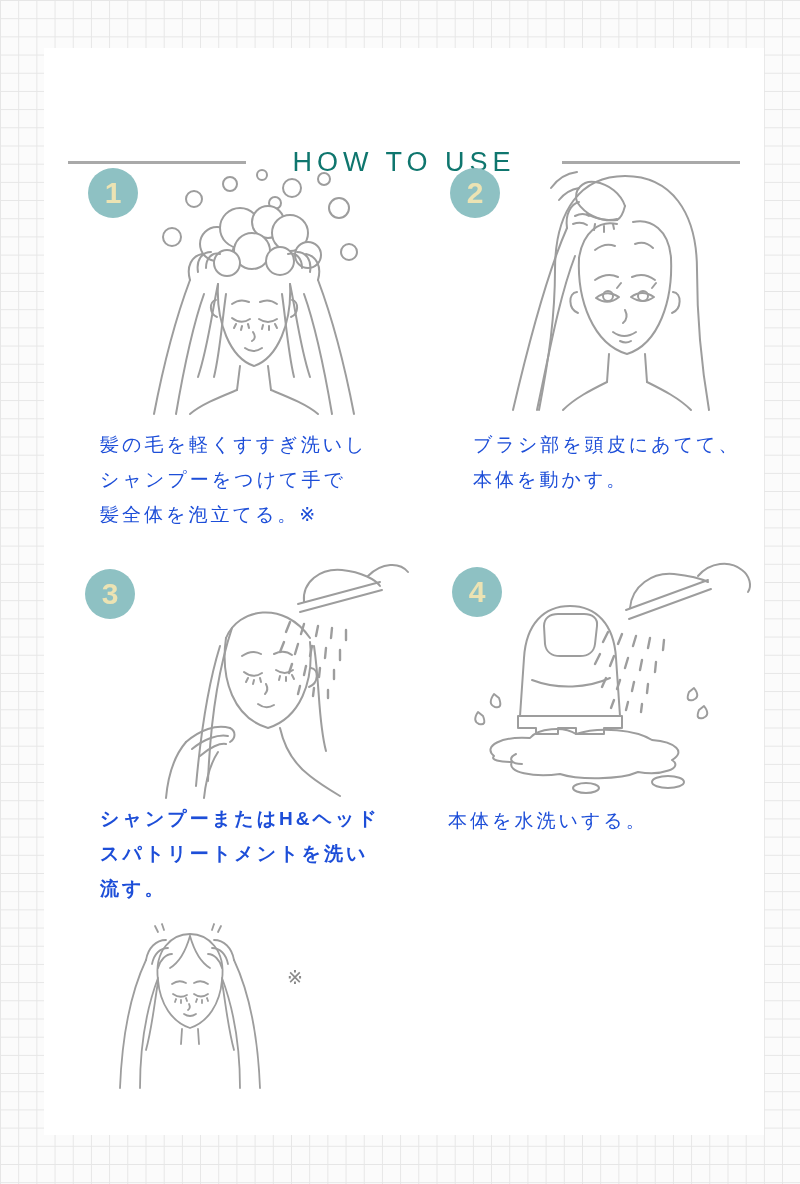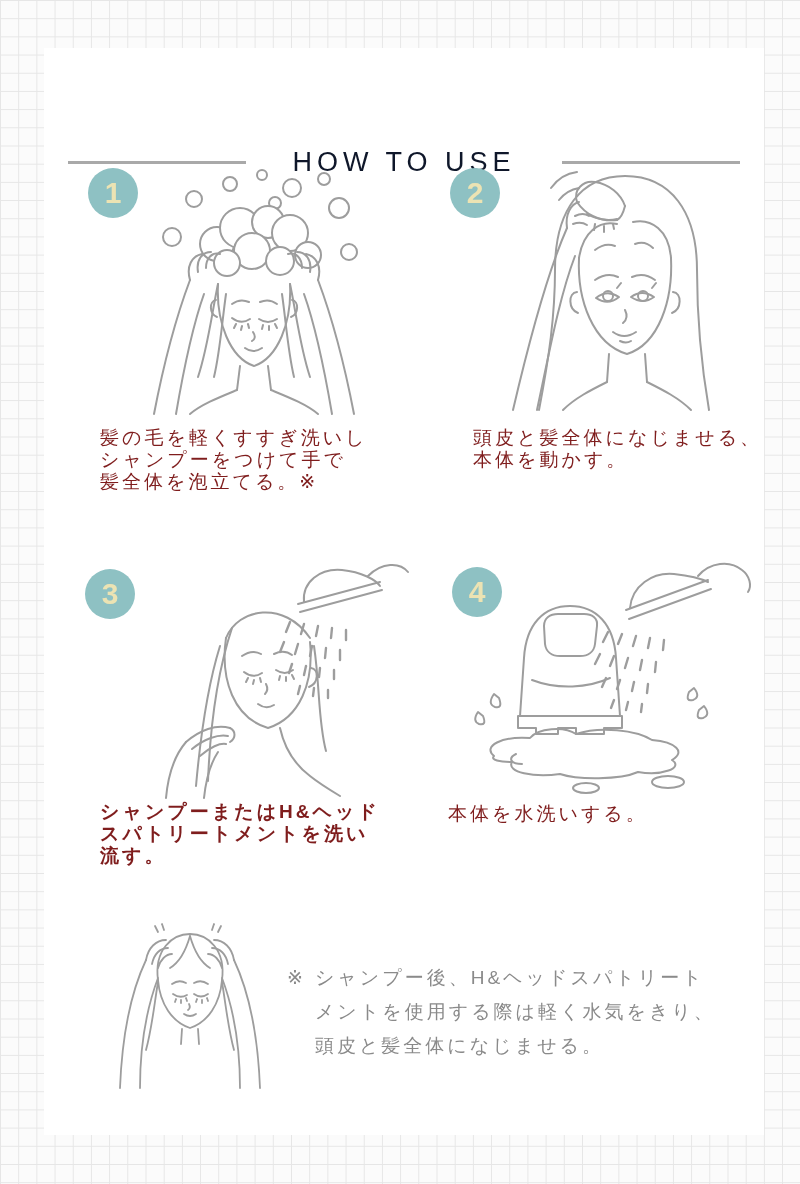--- a/index.html
+++ b/index.html
@@ -19,21 +19,21 @@
   }
   .card section { display:contents; }
 
   
   .header {
     position:absolute; left:0; top:88px; width:720px; height:52px;
     display:flex; align-items:center; justify-content:center; gap:46px;
   }
   .hline { width:178px; height:3px; background:#a9a9a9; }
   .title {
-    font-size:27px; font-weight:400; letter-spacing:5px; color:#0f172a;
+    font-size:27px; font-weight:400; letter-spacing:5px; color:#0f766e;
     white-space:nowrap;
   }
 
   
   .badge {
     position:absolute; width:50px; height:50px; border-radius:50%;
     background:#8ec1c3; display:flex; align-items:center; justify-content:center;
   }
   .badge span {
     color:#ece3b3; font-size:30px; font-weight:700; line-height:1;
@@ -47,22 +47,22 @@
   
   svg.art { position:absolute; overflow:visible; }
   .a1 { left:88px;  top:114px; }
   .a2 { left:455px; top:110px; }
   .a3 { left:64px;  top:498px; }
   .a4 { left:414px; top:500px; }
   .a5 { left:62px;  top:874px; }
 
   
   .caption {
-    position:absolute; font-size:19px; line-height:22px; letter-spacing:3px;
-    color:#7f1d1d; white-space:pre-line;
+    position:absolute; font-size:19px; line-height:35px; letter-spacing:3px;
+    color:#1d4ed8; white-space:pre-line;
   }
   .c1 { left:56px;  top:379px; }
   .c2 { left:429px; top:379px; }
   .c3 { left:56px;  top:753px;font-weight:bold; }
   .c4 { left:404px; top:755px; }
 
   
   .note {
     position:absolute; left:243px; top:913px; width:460px;
     display:flex; align-items:flex-start;
@@ -205,21 +205,21 @@
           <path d="M108 224 C92 232 76 240 64 252"></path>
             <path d="M148 224 C164 232 180 240 192 252"></path>
 
           <path d="M14 252 C28 192 46 120 68 70"></path>
             <path d="M38 252 C50 196 60 140 76 98"></path>
           <path d="M68 70 C66 56 72 46 80 44"></path>
           <path d="M76 58 q8 -4 14 0"></path>
             <path d="M74 66 q8 -3 14 1"></path>
         </g>
       </svg>
-      <p class="caption c2">頭皮と髪全体になじませる、
+      <p class="caption c2">ブラシ部を頭皮にあてて、
 本体を動かす。</p>
     </section>
 
     
     <section>
       <div class="badge b3">
         <span>3</span>
       </div>
       <svg class="art a3" width="300" height="252" viewBox="0 0 300 252">
         <g stroke="#9d9d9d" stroke-width="2" fill="none" stroke-linecap="round" stroke-linejoin="round">
@@ -385,20 +385,17 @@
             <path d="M96 78 l0 3"></path>
             <path d="M101 76 l1 3"></path>
           <path d="M83 82 q2 4 -1 6"></path>
           <path d="M78 92 q6 4 12 0"></path>
           <path d="M76 107 L75 122"></path>
             <path d="M92 107 L93 122"></path>
         </g>
       </svg>
       <div class="note">
         <span class="marker">※</span>
-        <span class="body">シャンプー後、H&amp;ヘッドスパトリート
-メントを使用する際は軽く水気をきり、
-頭皮と髪全体になじませる。</span>
       </div>
     </section>
 
   </div>
 </div>
 
 </body></html>

